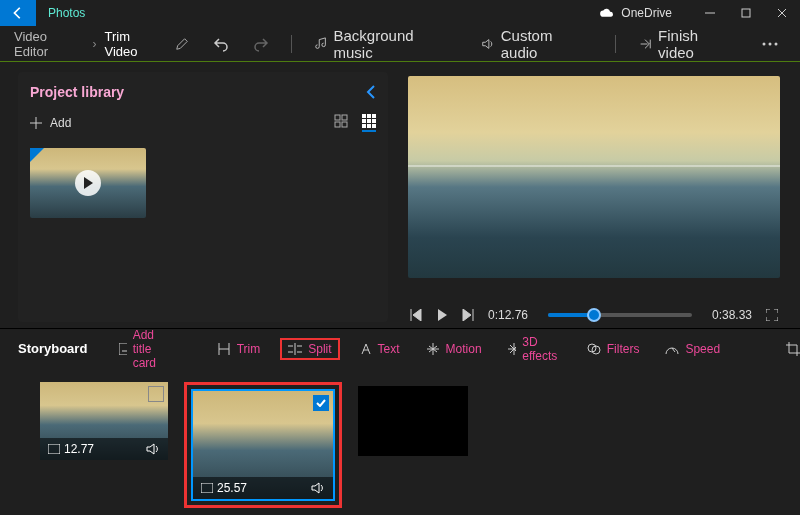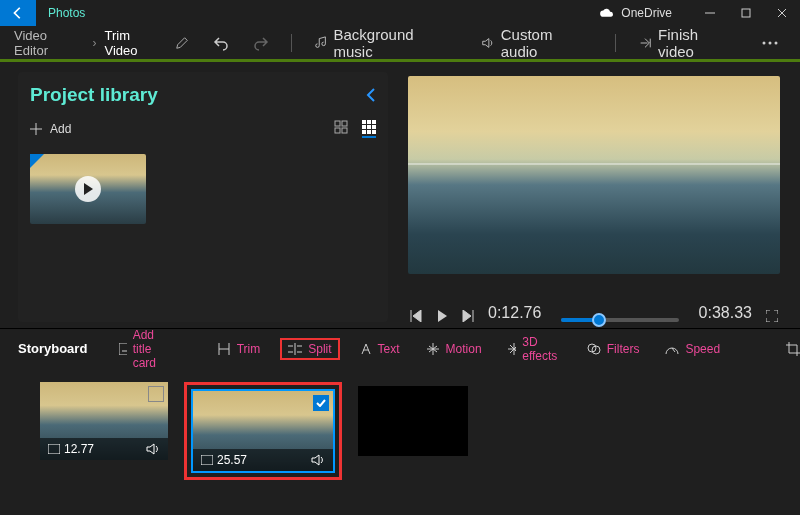--- a/index.html
+++ b/index.html
@@ -16,36 +16,36 @@
   .back-btn {
     width: 36px; height: 26px; background: #0078d4;
     display: flex; align-items: center; justify-content: center;
   }
   .app-title { margin-left: 12px; font-size: 12px; color: #5eead4; }
   .tspacer { flex: 1; }
   .onedrive { display: flex; align-items: center; gap: 6px; color: #ddd; margin-right: 20px; }
   .winbtn { width: 36px; height: 26px; display: flex; align-items: center; justify-content: center; color: #ccc; }
   .breadcrumb {
     display: flex; align-items: center; gap: 8px; height: 36px;
-    padding: 0 14px; border-bottom: 3px solid #4d7c0f;
+    padding: 0 14px; border-bottom: 1px solid #4d7c0f;
   }
   .crumb { color: #bbb; font-size: 13px; }
   .crumb.active { color: #fff; }
   .chev { color: #888; }
   .editicon { color: #bbb; }
   .bspace { flex: 1; }
   .obtn { display: flex; align-items: center; gap: 6px; color: #ddd; padding: 4px 8px; font-size: 15px; }
   .vdiv { width: 1px; height: 18px; background: #555; margin: 0 6px; }
   .main { display: flex; height: 260px; }
   .lib {
     width: 370px; margin: 10px 0 0 18px; padding: 12px;
     background: #222; border-radius: 4px; position: relative;
   }
   .lib-head { display: flex; align-items: center; justify-content: space-between; }
-  .lib-title { font-size: 19px; font-weight: 600; color: #5eead4; }
+  .lib-title { font-size: 14px; font-weight: 600; color: #f9a8d4; }
   .lib-chev { color: #2896ff; font-size: 14px; }
   .lib-row2 { display: flex; align-items: center; justify-content: space-between; margin-top: 14px; }
   .addbtn { display: flex; align-items: center; gap: 8px; color: #ddd; font-size: 12px; }
   .viewbtns { display: flex; gap: 14px; align-items: center; }
   .vbtn { color: #aaa; position: relative; padding-bottom: 4px; }
   .vbtn.active { color: #fff; }
   .vbtn.active::after { content:""; position:absolute; left:0; right:0; bottom:0; height:2px; background:#0078d4; }
   .thumb {
     width: 116px; height: 70px; margin-top: 16px; position: relative;
     background: linear-gradient(to bottom, #cdb77a 0%, #d8c68e 30%, #4b6a77 55%, #2a3d45 100%);
@@ -55,21 +55,21 @@
   .thumb .play { position:absolute; top:50%; left:50%; transform:translate(-50%,-50%);
     width:26px; height:26px; border-radius:50%; background:rgba(255,255,255,.85);
     display:flex; align-items:center; justify-content:center; color:#222; }
   .preview { flex:1; padding: 14px 20px 0 20px; display:flex; flex-direction:column; }
   .pvimg {
     flex:1; border-radius:2px;
     background: linear-gradient(to bottom, #d6be7f 0%, #e2d29b 28%, #c7cba6 42%, #577784 55%, #2a4450 80%, #22383f 100%);
     position:relative;
   }
   .pvimg::after { content:""; position:absolute; left:0; right:0; top:44%; height:2px; background:rgba(255,255,255,.4); }
-  .controls { display:flex; align-items:flex-end; gap:14px; padding: 10px 2px 0 2px; color:#ddd; font-size:16px;margin-top:20px; }
+  .controls { display:flex; align-items:center; gap:14px; padding: 10px 2px 0 2px; color:#ddd; font-size:12px;margin-top:20px; }
   .ctrlbtn { color:#ccc; }
   .timeline { flex:1; height:4px; background:#555; position:relative; border-radius:2px; margin:0 6px; }
   .timeline .fill { position:absolute; left:0; top:0; bottom:0; width:32%; background:#0078d4; border-radius:2px; }
   .timeline .knob { position:absolute; left:32%; top:50%; transform:translate(-50%,-50%); width:14px; height:14px; border-radius:50%; background:#0078d4; border:2px solid #8cc8ff; }
   .storybar {
     display:flex; align-items:center; gap:14px; height:40px;
     padding:0 18px; border-top:1px solid #000; margin-top: 6px;
   }
   .story-title { font-size:13px; font-weight:600; margin-right:12px; }
   .sbtn { display:flex; align-items:center; gap:6px; color:#ec4899; font-size:12px; padding:4px 6px; }
@@ -83,21 +83,21 @@
   .clip .footer {
     position:absolute; left:0; right:0; bottom:0; height:22px;
     background:rgba(0,0,0,.55); display:flex; align-items:center; justify-content:space-between;
     padding:0 8px; font-size:12px;
   }
   .clip .dur { display:flex; align-items:center; gap:4px; }
   .clip .chk { position:absolute; top:4px; right:4px; width:16px; height:16px;
     display:flex; align-items:center; justify-content:center; color:#fff; background:#0078d4; }
   .clip .chk.empty { background:transparent; border:1px solid #888; }
   .selclip { padding:6px; border:3px solid #e33; }
-  .selclip .clip { width:140px; height:80px; outline:2px solid #0098ff; }
+  .selclip .clip { width:140px; height:108px; outline:2px solid #0098ff; }
   .blackclip { width:110px; height:70px; background:#000; margin-top:4px; }
   svg { display:block; }
 </style>
 </head>
 <body>
 
 <div class="titlebar">
   <div class="back-btn">
     <svg width="14" height="14" viewBox="0 0 16 16">
         <path d="M10 2 4 8l6 6" stroke="#fff" stroke-width="2" fill="none"></path>

